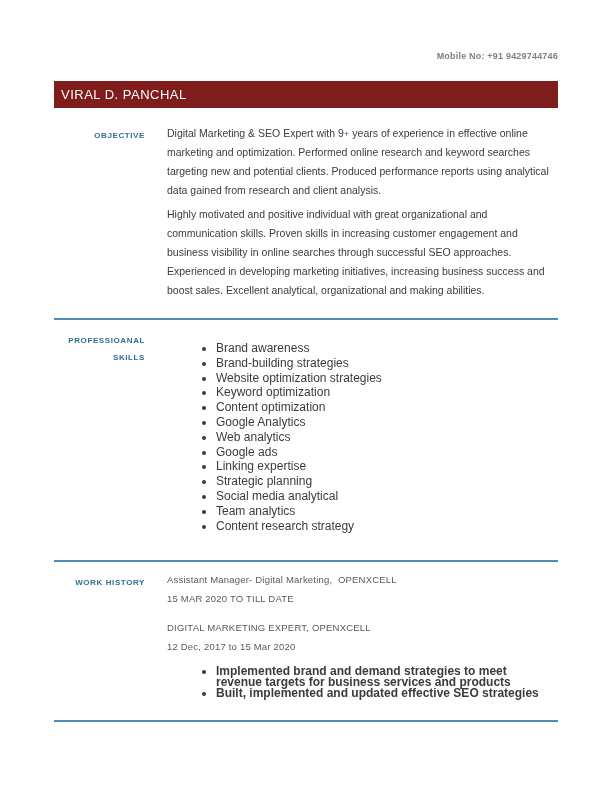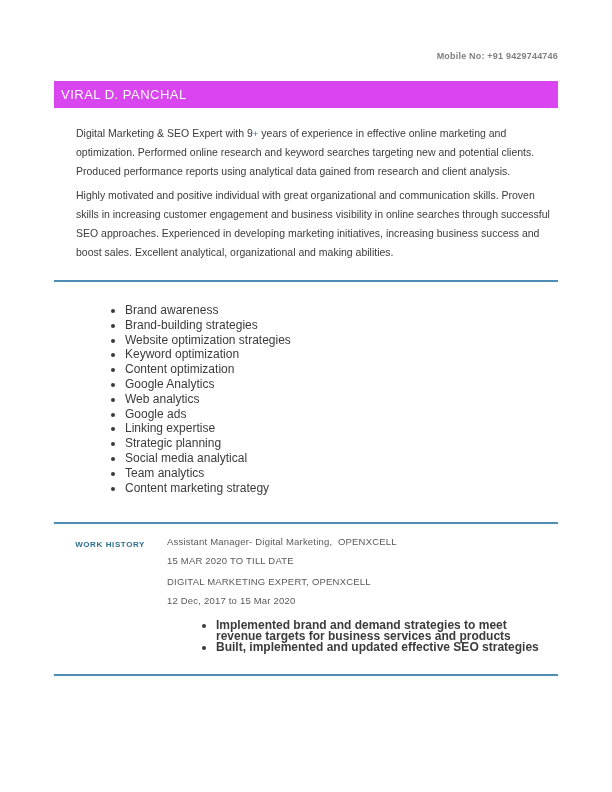--- a/index.html
+++ b/index.html
@@ -30,21 +30,21 @@
     color: #E8A33D;
     text-decoration: underline;
     letter-spacing: 0.2px;
     cursor: pointer;
   }
 
   
   .banner {
     margin-top: 17px;
     height: 27px;
-    background: #d946ef;
+    background: #7f1d1d;
     color: #FBFBFB;
     display: flex;
     align-items: center;
     padding-left: 7px;
     font-size: 13px;
     letter-spacing: 0.5px;
   }
 
   
   .section { display: flex; }
@@ -91,63 +91,70 @@
   .work .label { padding-top: 2px; }
   .job-title, .job-dates {
     font-size: 9.5px;
     font-weight: normal;
     color: #595959;
     line-height: 15px;
     letter-spacing: 0.2px;
     white-space: pre-wrap;
   }
   .job-dates { margin-top: 4px; }
-  .job + .job { margin-top: 6px; }
+  .job + .job { margin-top: 14px; }
   .jobs .job:nth-child(2) .job-dates { font-weight: normal; }
   .work-bullets { margin-top: 14px; }
   .work-bullets li { line-height: 11px; font-weight: bold; }
 </style>
 </head>
 <body>
 
 <div class="page">
 
   <div class="contact">
     <div class="mobile">Mobile No: +91 9429744746</div>
   </div>
 
   <div class="banner">
     <span>VIRAL D. PANCHAL</span>
   </div>
 
   <div class="section objective">
+    <div class="label-col">
+      <div class="label">OBJECTIVE</div>
+    </div>
     <div class="body-col">
       <p class="para"><span>Digital Marketing &amp; SEO Expert with 9</span><span class="plus">+</span><span> years of experience in effective online marketing and optimization. Performed online research and keyword searches targeting new and potential clients. Produced performance reports using analytical data gained from research and client analysis.</span></p>
       <p class="para">Highly motivated and positive individual with great organizational and communication skills. Proven skills in increasing customer engagement and business visibility in online searches through successful SEO approaches. Experienced in developing marketing initiatives, increasing business success and boost sales. Excellent analytical, organizational and making abilities.</p>
     </div>
   </div>
 
   <div class="divider d1"></div>
 
   <div class="section skills">
+    <div class="label-col">
+      <div class="label">PROFESSIOANAL</div>
+      <div class="label">SKILLS</div>
+    </div>
     <div class="body-col">
       <ul class="bullets skills-list">
           <li>Brand awareness</li>
           <li>Brand-building strategies</li>
           <li>Website optimization strategies</li>
           <li>Keyword optimization</li>
           <li>Content optimization</li>
           <li>Google Analytics</li>
           <li>Web analytics</li>
           <li>Google ads</li>
           <li>Linking expertise</li>
           <li>Strategic planning</li>
           <li>Social media analytical</li>
           <li>Team analytics</li>
-          <li>Content marketing strategy</li>
+          <li>Content research strategy</li>
         </ul>
     </div>
   </div>
 
   <div class="divider d2"></div>
 
   <div class="section work">
     <div class="label-col">
       <div class="label">WORK HISTORY</div>
     </div>

